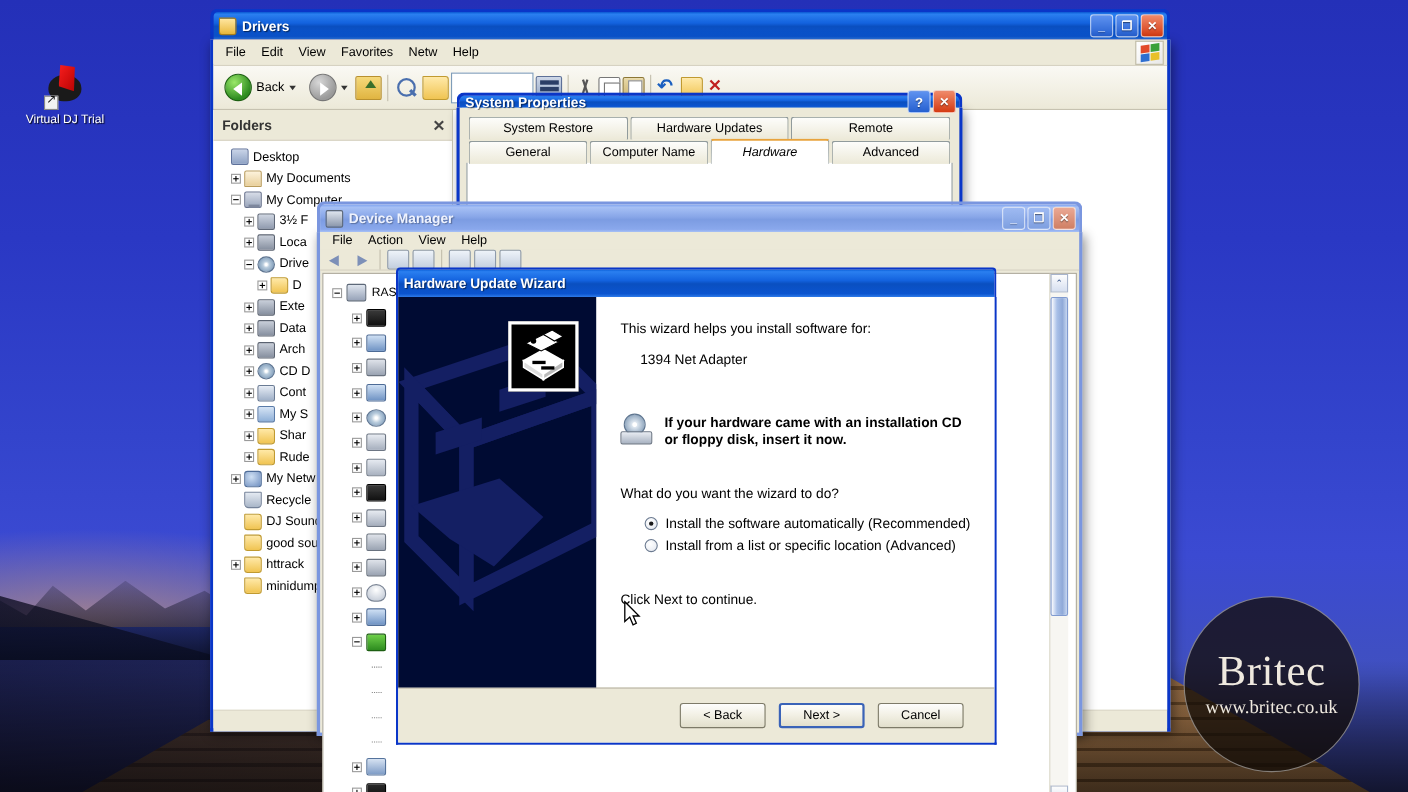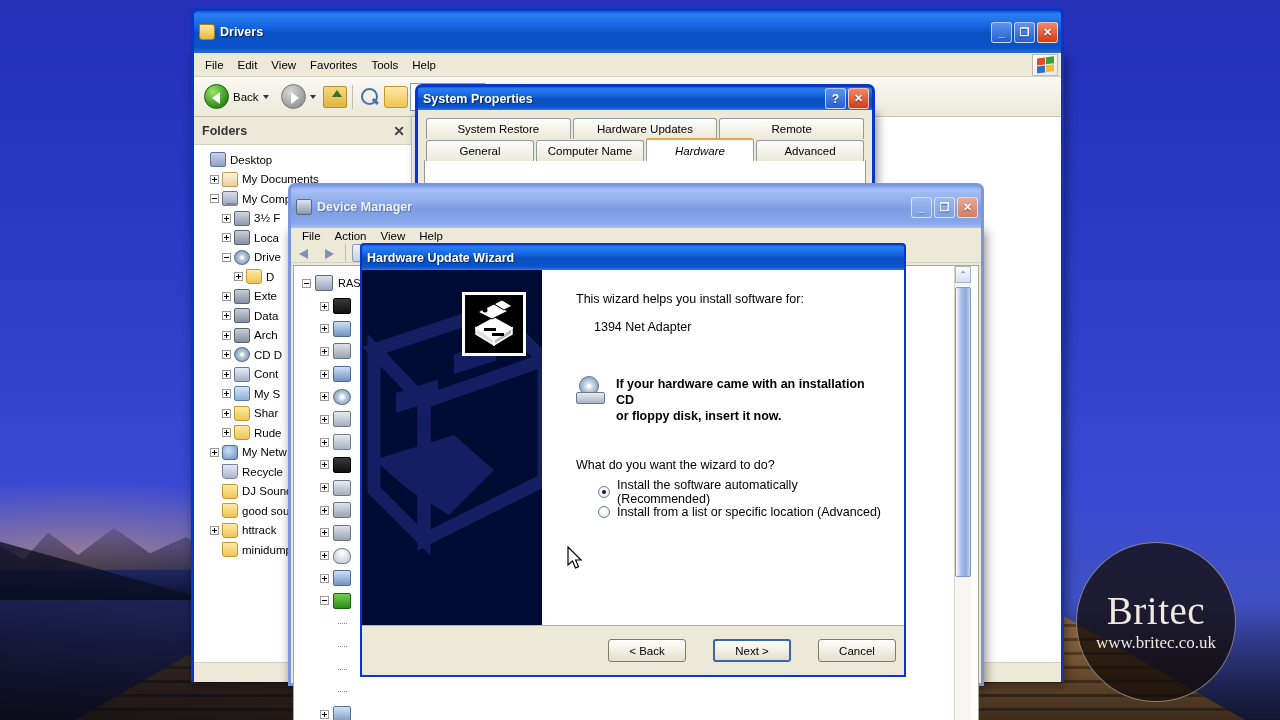--- a/index.html
+++ b/index.html
@@ -91,21 +91,21 @@
   
   .xp-win { position: absolute; }
   .xp-frame {
     border: 3px solid #0a36c8;
     border-top: none;
     background: #ece9d8;
     box-shadow: 2px 3px 10px rgba(0,0,0,.45);
   }
   .xp-frame.inactive { border-color: #7a96df; }
   .xp-title {
-    height: 45px;
+    height: 28px;
     background: linear-gradient(to bottom,
       #0a5fd8 0%, #2a7ff0 8%, #1362de 40%, #0a4fc0 52%, #0b54cf 88%, #2f7be8 100%);
     border-top-left-radius: 7px; border-top-right-radius: 7px;
     border: 3px solid #0a36c8; border-bottom: none;
     display: flex; align-items: center;
     padding: 0 3px 0 5px;
     position: relative;
   }
   .xp-title.inactive {
     background: linear-gradient(to bottom,
@@ -227,21 +227,21 @@
   .i-net { background: radial-gradient(circle at 40% 35%, #cfe0f4, #6f8fc0); border:1px solid #4e6c98; border-radius:3px; }
   .i-recycle { background: linear-gradient(#e4eaf2,#a9b6c8); border:1px solid #75839a; border-radius:1px 1px 4px 4px; }
   .i-shared { background: linear-gradient(#ffe9a8,#f0c452); border:1px solid #c09a30; border-radius:1px 3px 3px 3px; }
   .i-myshared { background: linear-gradient(#d6e4f5,#8fb0d8); border:1px solid #5a7ba8; border-radius:2px; }
   .i-ctrl { background: linear-gradient(#e6ecf5,#9fb0c8); border:1px solid #6a7b94; border-radius:2px; }
   .exp-right { flex: 1; background: #fff; }
   .exp-status { height: 20px; background: #ece9d8; border-top: 1px solid #d6d2c2; }
 
   
   #win-sysprops { left: 415px; top: 84px; width: 460px; height: 300px; z-index: 20; }
-  #win-sysprops .xp-title { height: 26px; }
+  #win-sysprops .xp-title { height: 14px; }
   .sp-body { padding: 8px 6px 6px; background: #ece9d8; height: 272px; }
   .tabstrip { display: flex; gap: 2px; padding: 0 2px; }
   .tab {
     flex: 1; height: 21px; display: flex; align-items: center; justify-content: center;
     font-size: 11.5px; color: #000; cursor: pointer;
     background: linear-gradient(to bottom,#fdfdfb,#ece9d8);
     border: 1px solid #919b9c; border-bottom: none;
     border-radius: 3px 3px 0 0;
   }
   .tabstrip.row2 { margin-top: 1px; }
@@ -305,21 +305,21 @@
   }
   .wz-side .watermark {
     position: absolute; left: -18px; top: 20px; width: 215px; height: 300px;
     opacity: 1;
   }
   .wz-smallicon {
     position: absolute; right: 16px; top: 22px; width: 64px; height: 64px;
     background: #000; border: 3px solid #fff;
     display: flex; align-items: center; justify-content: center;
   }
-  .wz-right { flex: 1; padding: 22px 18px 0 34px; position: relative; }
+  .wz-right { flex: 1; padding: 22px 18px 0 22px; position: relative; }
   .wz-line { font-size: 12.5px; color: #000; margin-bottom: 6px; }
   .wz-dev { font-size: 12.5px; color: #000; margin: 14px 0 0 18px; }
   .wz-cdrow { display: flex; align-items: flex-start; margin-top: 42px; gap: 10px; }
   .cd-icon { width: 30px; height: 28px; position: relative; flex: 0 0 auto; }
   .cd-icon .disc {
     position: absolute; left: 3px; top: 0; width: 20px; height: 20px; border-radius: 50%;
     background: radial-gradient(circle at 50% 50%, #fff 14%, #dde6ef 20%, #9fb3c8 62%, #7d93ab 100%);
     border: 1px solid #5f7690;
   }
   .cd-icon .drive {
@@ -336,21 +336,21 @@
     margin-right: 7px; flex: 0 0 auto; position: relative;
   }
   .rdo.on::after {
     content: ""; position: absolute; left: 3px; top: 3px;
     width: 4px; height: 4px; border-radius: 50%; background: #1a1a1a;
   }
   .wz-radio span { font-size: 12.5px; color: #000; }
   .wz-click { font-size: 12.5px; color: #000; margin-top: 32px; }
   .wz-footer {
     height: 50px; background: #ece9d8; border-top: 1px solid #b8b4a4;
-    display: flex; align-items: center; justify-content: flex-end; padding-right: 8px; gap: 27px;
+    display: flex; align-items: center; justify-content: flex-end; padding-right: 28px; gap: 12px;
   }
   .xbtn {
     min-width: 78px; height: 23px; font-size: 11.5px; color: #000;
     background: linear-gradient(to bottom,#fdfdfc 0%,#f3f1e6 45%,#e2dfcc 100%);
     border: 1px solid #7d7a68; border-radius: 3px; cursor: pointer;
     display: flex; align-items: center; justify-content: center;
   }
   .xbtn.default { border: 2px solid #3a63b8; }
 
   
@@ -374,41 +374,49 @@
 <div id="desktop">
   <div class="pyr">
     <div class="horizon-glow"></div>
     <div class="pyr-body"></div>
     <div class="pyr-steps"></div>
     <div class="pyr-dark-left"></div>
     <div class="trees"></div>
     <div class="pyr-shadow"></div>
   </div>
 
+  <div id="desk-icon">
+    <div class="glyph">
+      <div class="blob"></div>
+      <div class="swoosh"></div>
+      <div class="shortcut"></div>
+    </div>
+    <div class="lbl">Virtual DJ Trial</div>
+  </div>
 </div>
 
 <div class="xp-win" id="win-drivers">
   <div class="xp-title">
     <div class="tico" style="background:linear-gradient(#ffe6a0,#e8b83c);border:1px solid #a8801e;border-radius:1px 3px 3px 3px;"></div>
     <div class="ttxt">Drivers</div>
     <div class="wbtns">
       <div class="wbtn">_</div>
       <div class="wbtn">❐</div>
       <div class="wbtn close">✕</div>
     </div>
   </div>
   <div class="xp-frame body">
 
     <div class="exp-menurow">
       <div class="menubar">
         <div class="mi">File</div>
         <div class="mi">Edit</div>
         <div class="mi">View</div>
         <div class="mi">Favorites</div>
-        <div class="mi">Tools</div>
+        <div class="mi">Netw</div>
         <div class="mi">Help</div>
       </div>
       <div class="exp-flaglogo"></div>
     </div>
 
     <div class="exp-toolbar">
       <div class="tbitem">
         <div class="circ green"></div>
         <span>Back</span>
         <div class="caret"></div>
@@ -840,20 +848,21 @@
         <div class="wz-radios" id="wz-options">
             <div class="wz-radio">
               <span class="rdo on"></span>
               <span>Install the software automatically (Recommended)</span>
             </div>
             <div class="wz-radio">
               <span class="rdo"></span>
               <span>Install from a list or specific location (Advanced)</span>
             </div>
           </div>
+        <div class="wz-click">Click Next to continue.</div>
       </div>
     </div>
 
     <div class="wz-footer" id="wz-buttons">
         <div class="xbtn">
           <span>&lt; Back</span>
         </div>
         <div class="xbtn default">
           <span>Next &gt;</span>
         </div>

